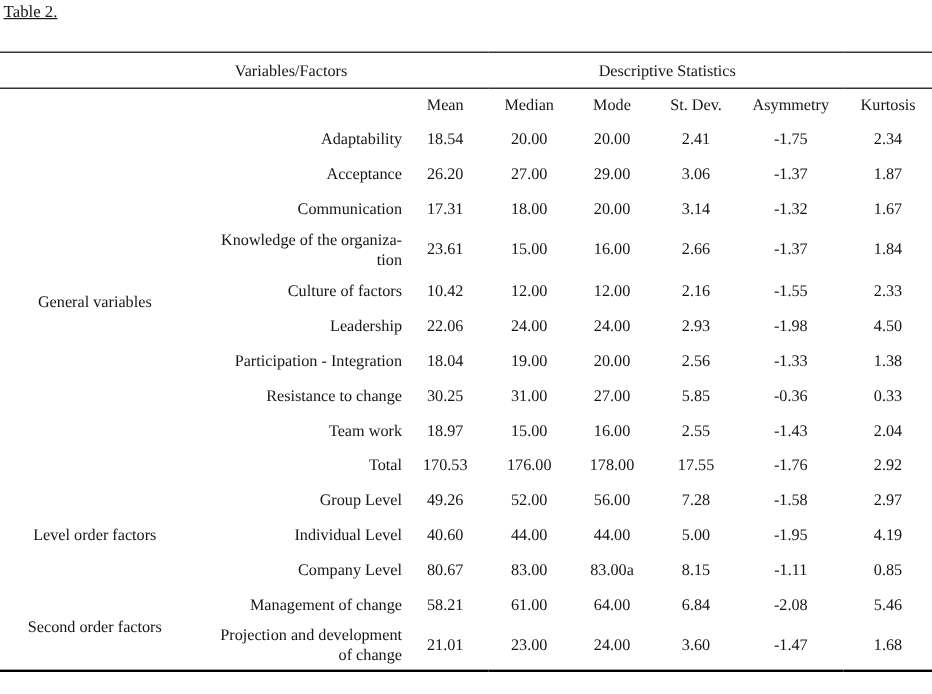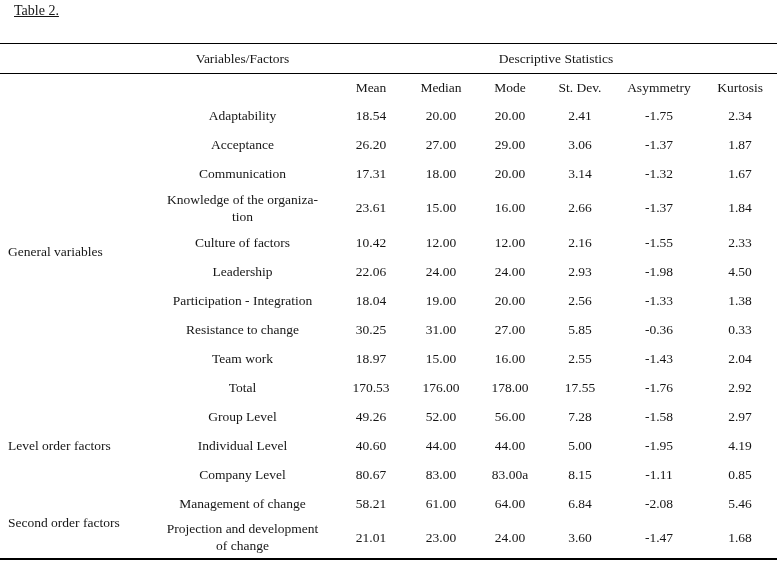--- a/index.html
+++ b/index.html
@@ -5,21 +5,21 @@
   * { box-sizing: border-box; }
   html, body { margin: 0; padding: 0; }
   body {
     width: 777px;
     height: 578px;
     background: #ffffff;
     color: #161616;
     font-family: "Liberation Serif", "DejaVu Serif", serif;
     overflow: hidden;
   }
-  .caption { padding-left: 14px; }
+  .caption { padding-left: 3px; }
   .title {
     display: inline-block;
     margin-top: 3px;
     font-size: 14px;
     text-decoration: underline;
   }
   .subtitle {
     margin-top: 4px;
     font-size: 13.5px;
   }
@@ -45,25 +45,25 @@
   thead tr.col-row th { height: 28px; text-align: center; }
   td {
     text-align: center;
     vertical-align: middle;
     height: 29px;
     line-height: 1.25;
     padding: 0;
   }
   tr.h2 td { height: 40px; }
   td.g {
-    text-align: left;
+    text-align: center;
     padding-left: 8px;
     vertical-align: middle;
   }
-  td.v { white-space: pre-line; }
+  td.v { white-space: pre-line; text-align: right; }
 </style>
 </head>
 <body>
 
 <div class="caption">
   <div class="title">Table 2.</div>
 </div>
 
 <table class="stats">
   <colgroup>

